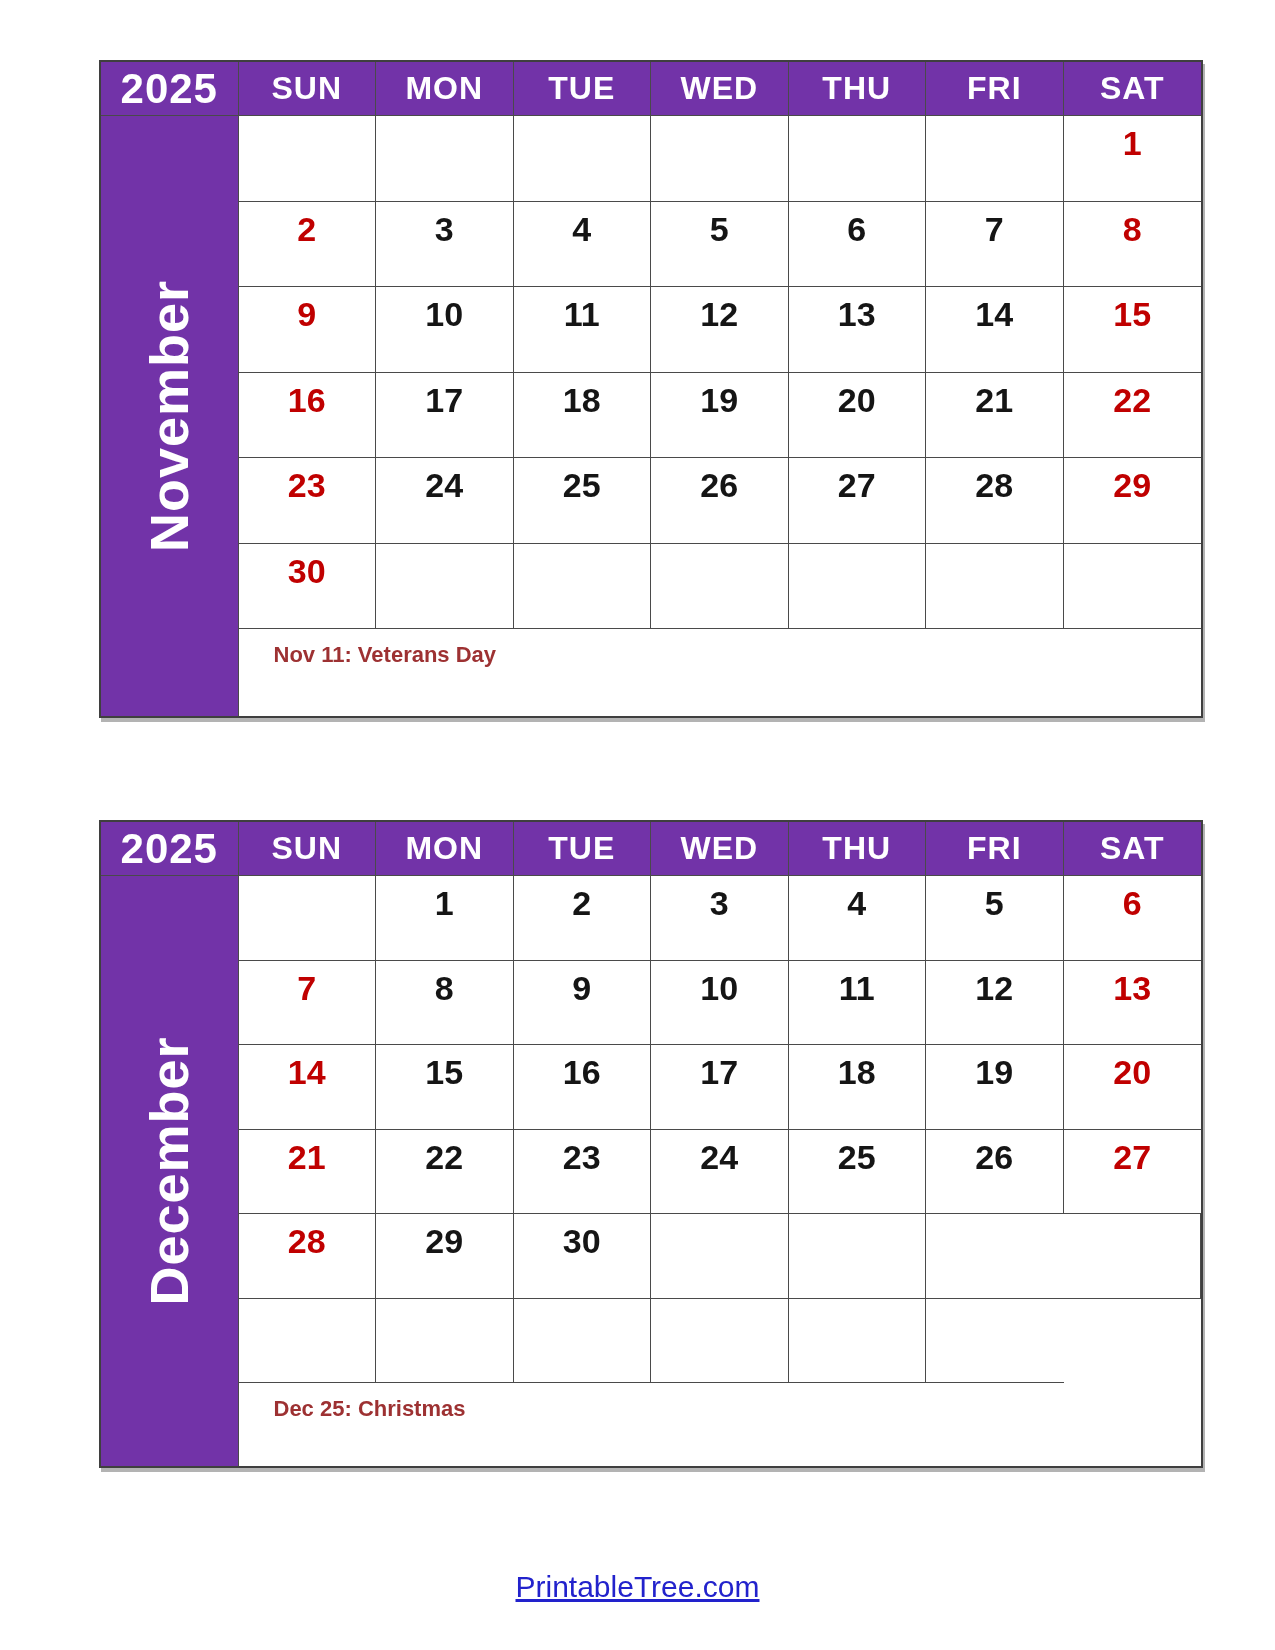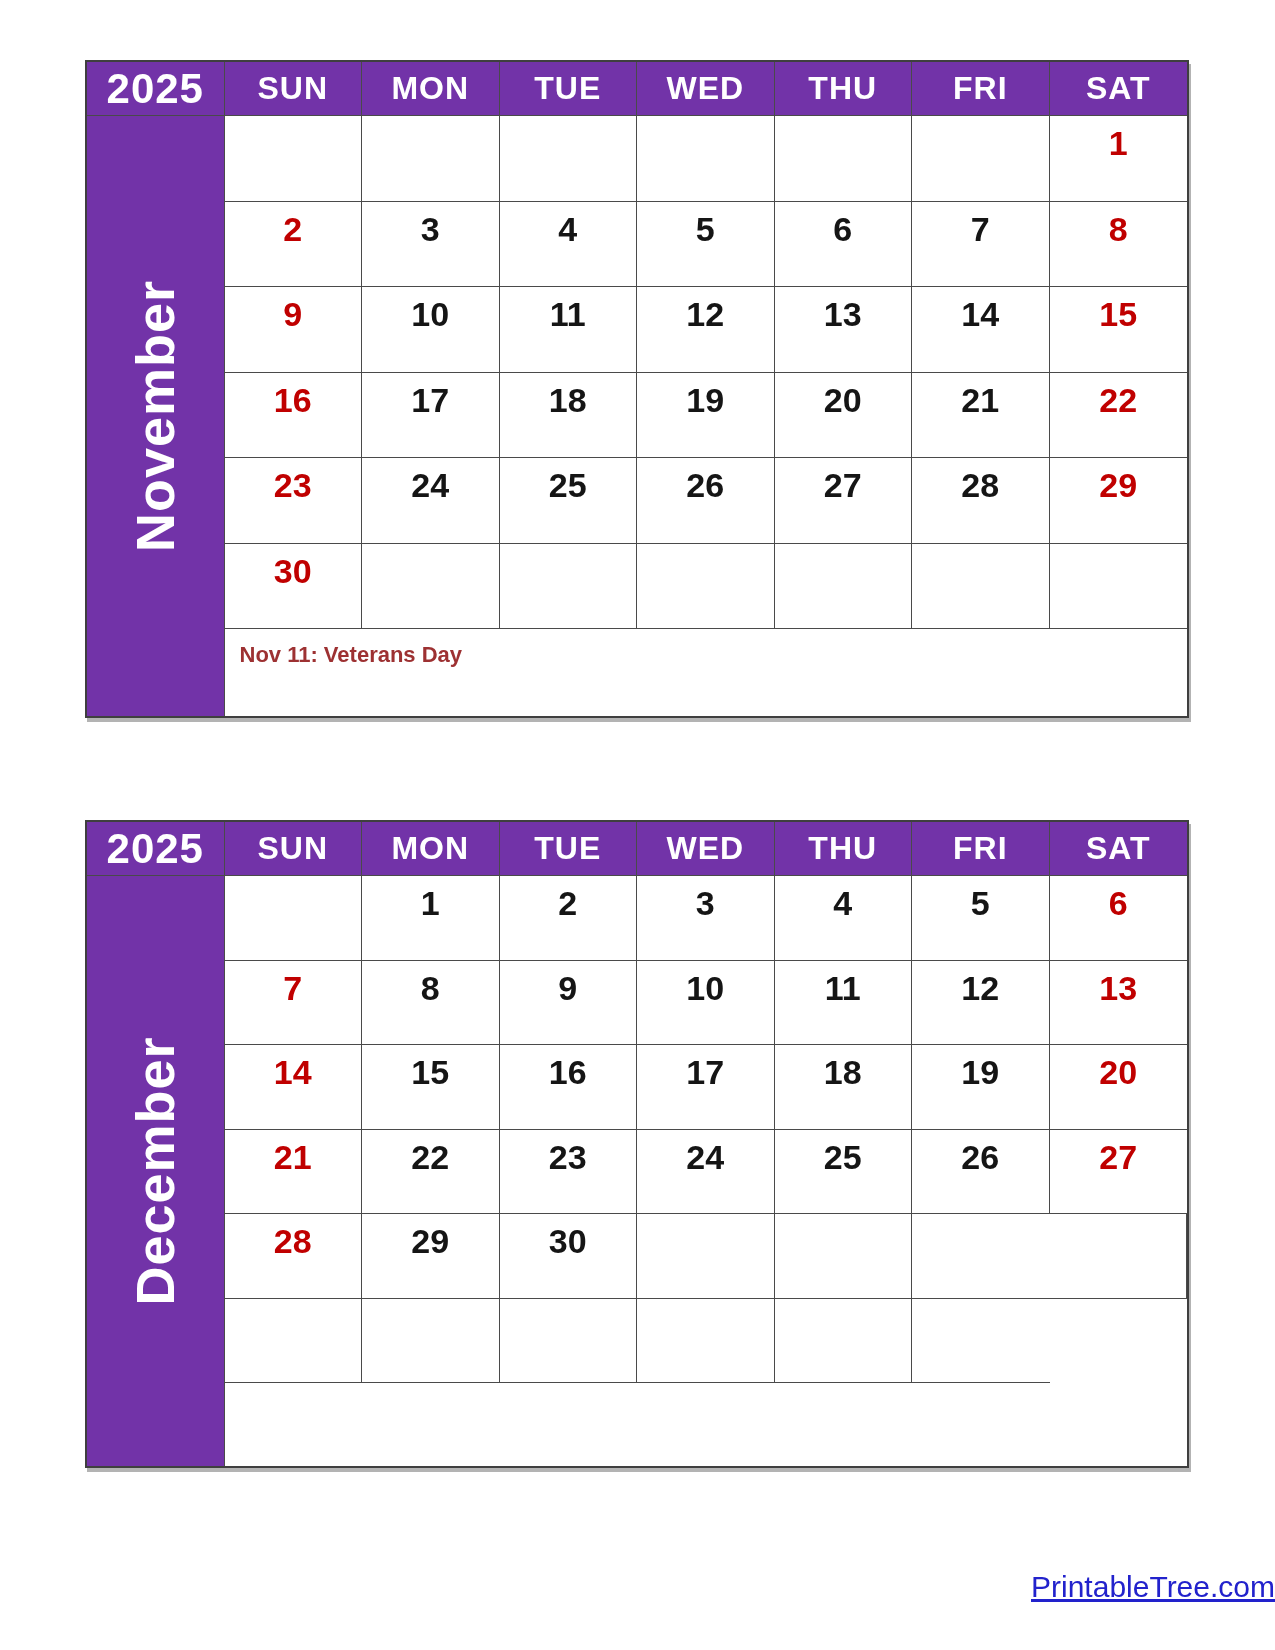--- a/index.html
+++ b/index.html
@@ -13,21 +13,21 @@
   html,body{margin:0;padding:0;}
   body{
     width:1275px;height:1650px;
     background:#ffffff;
     font-family:"Liberation Sans", sans-serif;
     position:relative;
     overflow:hidden;
   }
   .calendar{
     position:absolute;
-    left:85px;
+    left:99px;
     width:1104px;
     display:grid;
     grid-template-columns:repeat(8,1fr);
     border:2px solid #3f3f3f;
     box-shadow:2px 4px 0 #b3b3b3;
     background:#fff;
     box-sizing:border-box;
   }
   .cal-top{ top:60px;  grid-template-rows:54px repeat(6,85.5px) 87px; }
   .cal-bottom{ top:820px; grid-template-rows:54px repeat(6,84.5px) 83px; }
@@ -70,26 +70,27 @@
   .date-cell.weekend{ color:var(--weekend); }
 
   .holiday-cell{
     grid-column:2/9;
     border-bottom:none;
     padding:9px 0 0 15px;
     font-size:22px;
     font-weight:bold;
     color:var(--holiday);
     line-height:1.55;
+    margin-left:20px;
   }
 
   .footer{
     position:absolute;
     top:1570px; left:0; width:100%;
-    text-align:right;
+    text-align:center;
   }
   .footer a{
     color:var(--link);
     font-size:30px;
     text-decoration:underline;
     cursor:pointer;
   }
 </style>
 </head>
 <body>
@@ -199,17 +200,20 @@
       <div class="cell date-cell"></div>
       <div class="cell date-cell"></div>
       <div class="cell date-cell weekend c-last"></div>
       <div class="cell date-cell weekend"></div>
       <div class="cell date-cell"></div>
       <div class="cell date-cell"></div>
       <div class="cell date-cell"></div>
       <div class="cell date-cell"></div>
       <div class="cell date-cell"></div>
       <div class="cell date-cell weekend c-last"></div>
+      <div class="cell holiday-cell c-last">
+        <div>Dec 25: Christmas</div>
+      </div>
     </section>
   <div class="footer">
     <a href="#">PrintableTree.com</a>
   </div>
 </div>
 
 </body></html>

